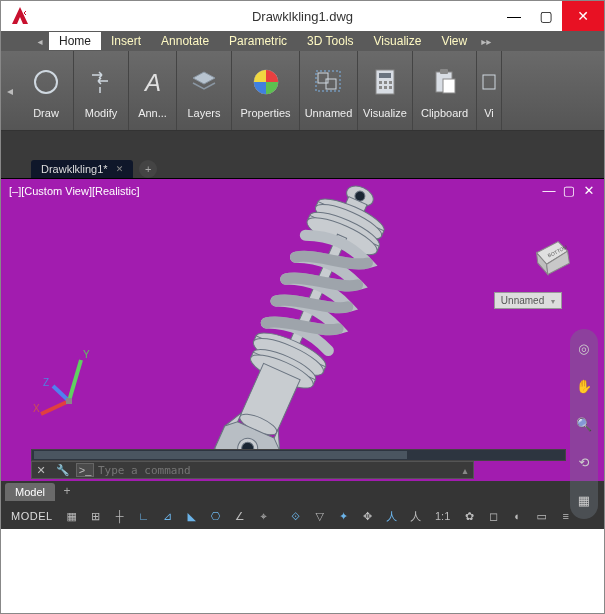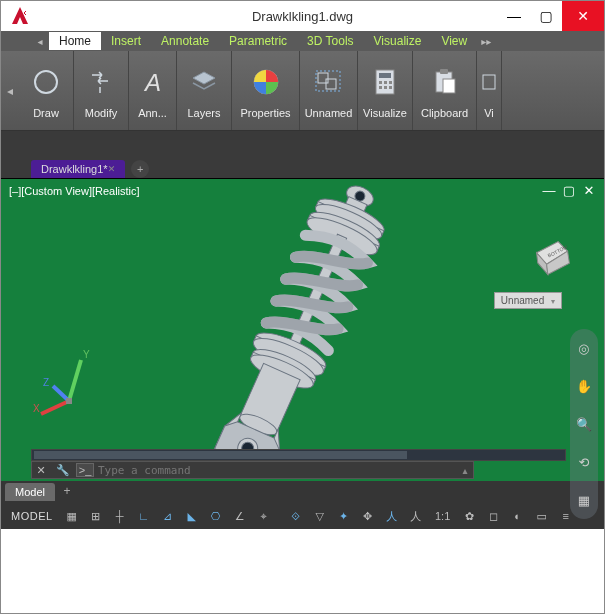--- a/index.html
+++ b/index.html
@@ -9,41 +9,41 @@
 .titlebar { height: 30px; background: #fff; display: flex; align-items: center; position: relative; }
 .titlebar .logo { margin-left: 8px; font-size: 20px; font-weight: bold; color: #c8102e; }
 .titlebar .title { position: absolute; left: 50%; transform: translateX(-50%); font-size: 13px; color: #333; }
 .titlebar .winctrl { margin-left: auto; display: flex; height: 100%; }
 .titlebar .winctrl div { width: 32px; display: flex; align-items: center; justify-content: center; font-size: 14px; }
 .titlebar .close { background: #e81123; color: #fff; width: 42px !important; }
 
 
 .menubar { height: 20px; background: #5a5a5a; display: flex; align-items: center; padding-left: 30px; gap: 0; }
 .menubar .arrow-left { width: 18px; color: #bbb; font-size: 10px; text-align: center; }
-.menubar .tab { color: #bef264; font-size: 12px; padding: 2px 10px; cursor: pointer; }
+.menubar .tab { color: #fef9c3; font-size: 12px; padding: 2px 10px; cursor: pointer; }
 .menubar .tab.active { background: #fff; color: #222; }
 .menubar .arrow-right { color: #bbb; font-size: 10px; margin-left: 4px; }
 
 .ribbon { height: 80px; background: linear-gradient(#6a6a6a,#555); display: flex; border-bottom: 1px solid #333; }
 .ribbon .chev { width: 18px; display: flex; align-items: center; justify-content: center; color: #bbb; font-size: 12px; }
 .ribbon .panel { border-right: 1px solid #444; display: flex; flex-direction: column; align-items: center; justify-content: center; padding: 4px 4px 2px 4px; min-width: 55px; }
 .ribbon .panel .icon { height: 34px; display: flex; align-items: center; justify-content: center; }
 .ribbon .panel .lbl { color: #eee; font-size: 11px; margin-top: 8px; text-align: center; }
 
 
 .quick { height: 25px; background: #3a3a3a; }
 
 
 .doctabbar { height: 22px; background: #3a3a3a; display: flex; align-items: flex-end; padding-left: 30px; }
-.doctab { background: #4c1d95; color: #ddd; font-size: 11px; padding: 3px 10px; border-radius: 3px 3px 0 0; display: flex; align-items: center; }
+.doctab { background: #0f172a; color: #ddd; font-size: 11px; padding: 3px 10px; border-radius: 3px 3px 0 0; display: flex; align-items: center; gap: 8px; }
 .doctab .x { color: #888; font-size: 9px; }
 .addtab { width: 18px; height: 18px; border-radius: 50%; background: #444; color: #aaa; font-size: 11px; display: flex; align-items: center; justify-content: center; margin-left: 6px; }
 
 
-.viewport { position: relative; height: 303px; background: #15803d; border-top: 1px solid #000; }
+.viewport { position: relative; height: 303px; background: #a21caf; border-top: 1px solid #000; }
 .viewport .vplabel { position: absolute; left: 8px; top: 6px; color: #fff; font-size: 11px; }
 .viewport .vpctrl { position: absolute; right: 8px; top: 4px; color: #fff; font-size: 13px; display: flex; gap: 6px; }
 .viewport .vpctrl span { display:inline-block; width:14px; text-align:center;}
 .viewport .unnamed { position: absolute; right: 42px; top: 113px; background: #ddd; color: #555; font-size: 10px; padding: 2px 6px; border: 1px solid #999; }
 .viewport .cube { position: absolute; right: 35px; top: 55px; width: 40px; height: 40px; }
 .viewport .navbar { position: absolute; right: 6px; top: 150px; width: 28px; height: 190px; background: rgba(110,120,130,0.4); border-radius: 14px; display: flex; flex-direction: column; align-items: center; justify-content: space-around; color: #ccc; font-size: 13px; }
 .viewport .ucs { position: absolute; left: 30px; bottom: 55px; }
 .viewport .model3d { position: absolute; left: 50%; top: 48%; transform: translate(-50%,-50%); }
 
 

